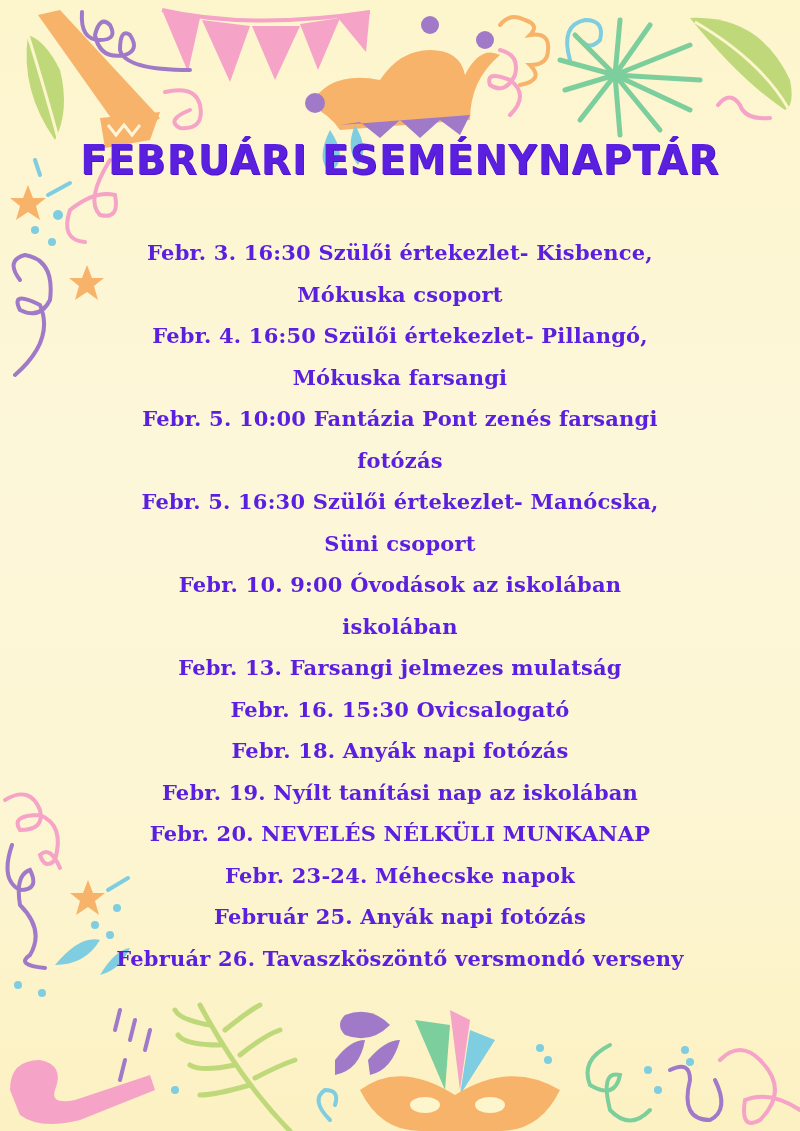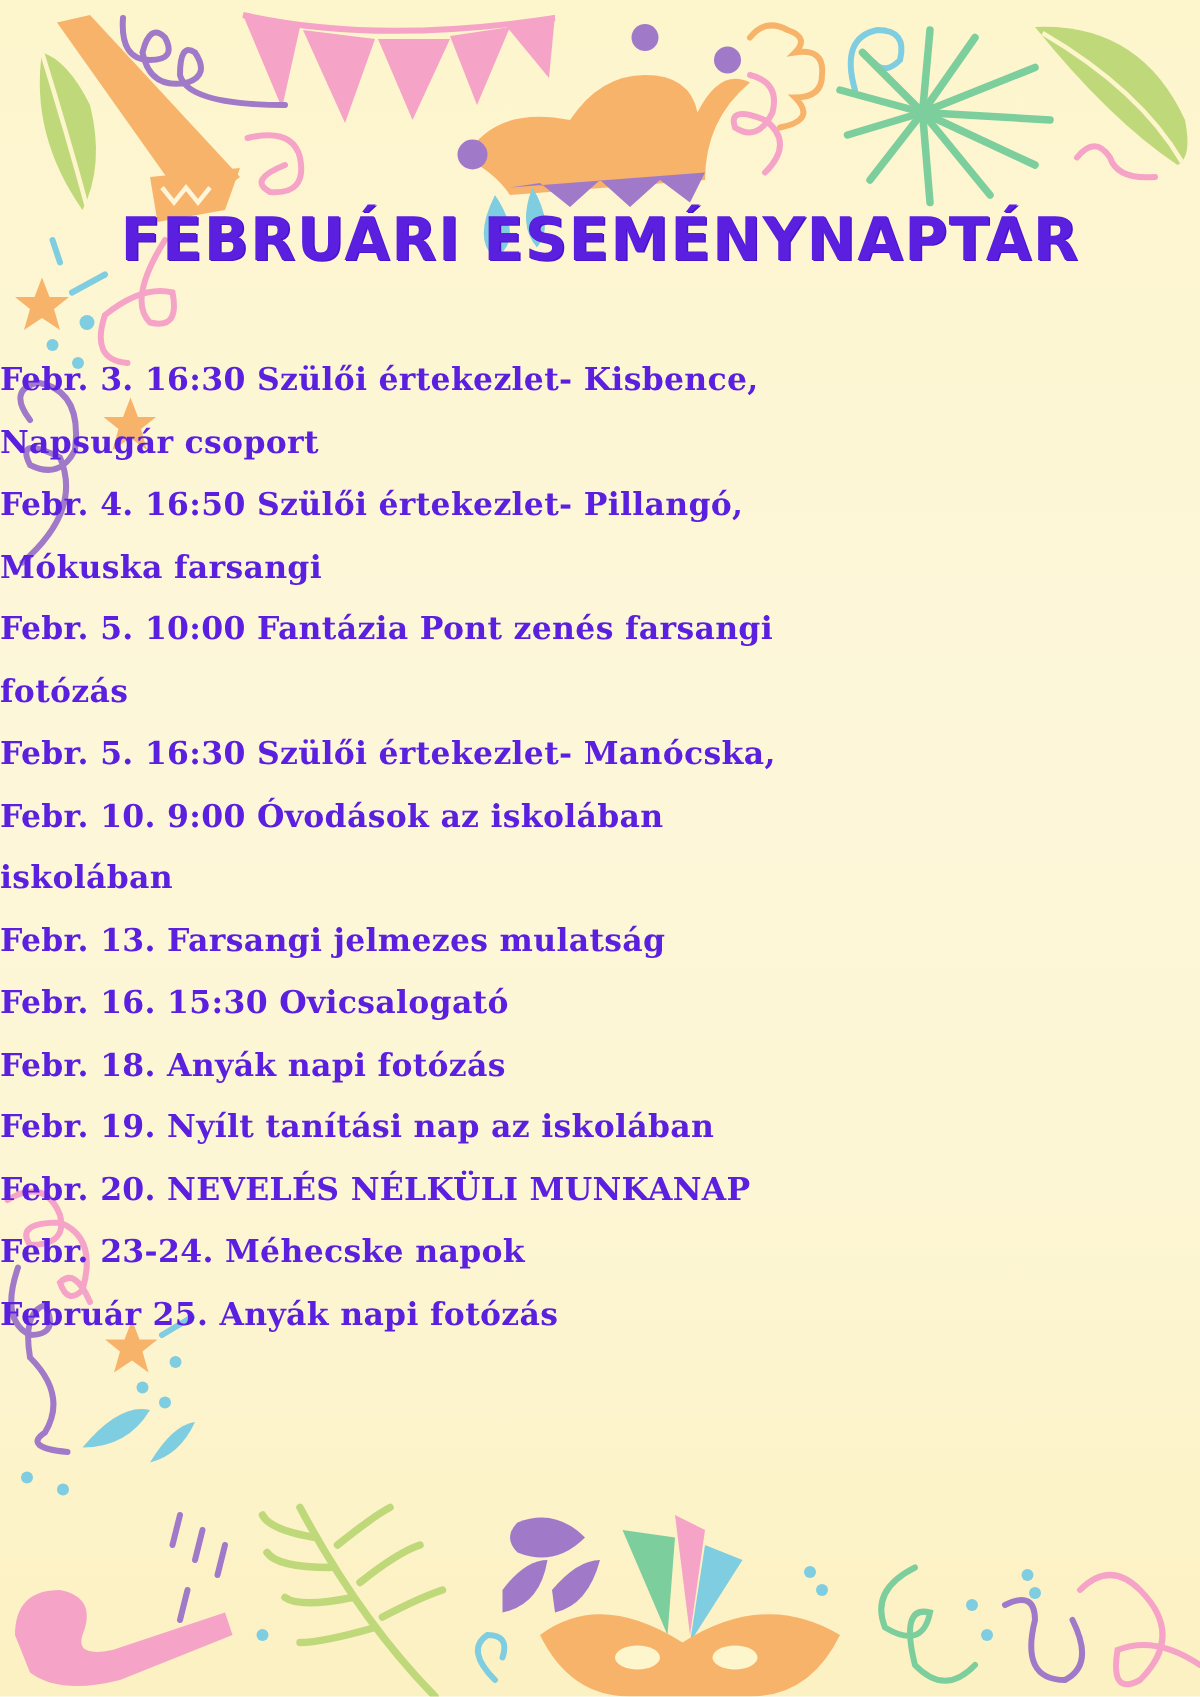--- a/index.html
+++ b/index.html
@@ -9,21 +9,21 @@
     font-family: "DejaVu Serif", "Liberation Serif", serif;
   }
   .deco { position: absolute; left: 0; top: 0; width: 800px; height: 1131px; pointer-events: none; }
   .title {
     position: absolute; top: 137px; left: 0; width: 800px; text-align: center;
     color: #5b1fe0; font-family: "DejaVu Sans", sans-serif; font-weight: bold;
     font-size: 40px; letter-spacing: 1px; transform: scaleX(0.98);
     text-shadow: 1px 1px 0 #4a12c9;
   }
   .events {
-    position: absolute; top: 232px; left: 0; width: 800px; text-align: left;
+    position: absolute; top: 232px; left: 0; width: 800px; text-align: center;
     color: #5b1fe0;
   }
   .event {
     font-family: "DejaVu Serif", serif; font-weight: bold; font-size: 21px;
     line-height: 41.5px; margin: 0; letter-spacing: 0.2px;
   }
   .event span { display: block; }
 </style>
 </head>
 <body>
@@ -147,32 +147,33 @@
   <circle cx="685" cy="1050" r="4" fill="#7fcde0"></circle>
   <circle cx="690" cy="1062" r="4" fill="#7fcde0"></circle>
   <circle cx="175" cy="1090" r="4" fill="#7fcde0"></circle>
 </svg>
 
 <div class="title">FEBRUÁRI ESEMÉNYNAPTÁR</div>
 
 <div class="events">
   <div class="event">
     <span>Febr. 3. 16:30 Szülői értekezlet- Kisbence,</span>
-    <span>Napsugár csoport</span>
+    <span>Mókuska csoport</span>
   </div>
   <div class="event">
     <span>Febr. 4. 16:50 Szülői értekezlet- Pillangó,</span>
     <span>Mókuska farsangi</span>
   </div>
   <div class="event">
     <span>Febr. 5. 10:00 Fantázia Pont zenés farsangi</span>
     <span>fotózás</span>
   </div>
   <div class="event">
     <span>Febr. 5. 16:30 Szülői értekezlet- Manócska,</span>
+    <span>Süni csoport</span>
   </div>
   <div class="event">
     <span>Febr. 10. 9:00 Óvodások az iskolában</span>
     <span>iskolában</span>
   </div>
   <div class="event">
     <span>Febr. 13. Farsangi jelmezes mulatság</span>
   </div>
   <div class="event">
     <span>Febr. 16. 15:30 Ovicsalogató</span>
@@ -185,13 +186,16 @@
   </div>
   <div class="event">
     <span>Febr. 20. NEVELÉS NÉLKÜLI MUNKANAP</span>
   </div>
   <div class="event">
     <span>Febr. 23-24. Méhecske napok</span>
   </div>
   <div class="event">
     <span>Február 25. Anyák napi fotózás</span>
   </div>
+  <div class="event">
+    <span>Február 26. Tavaszköszöntő versmondó verseny</span>
+  </div>
 </div>
 
 </body></html>

